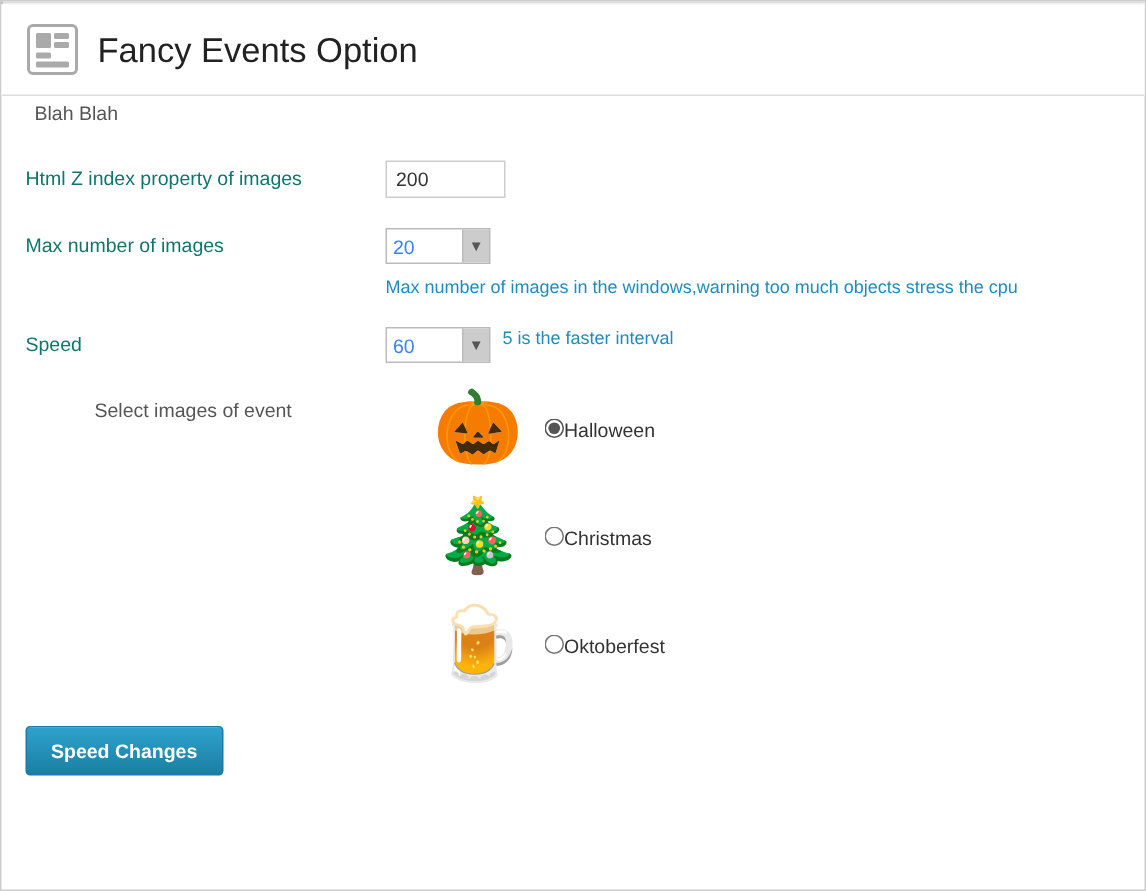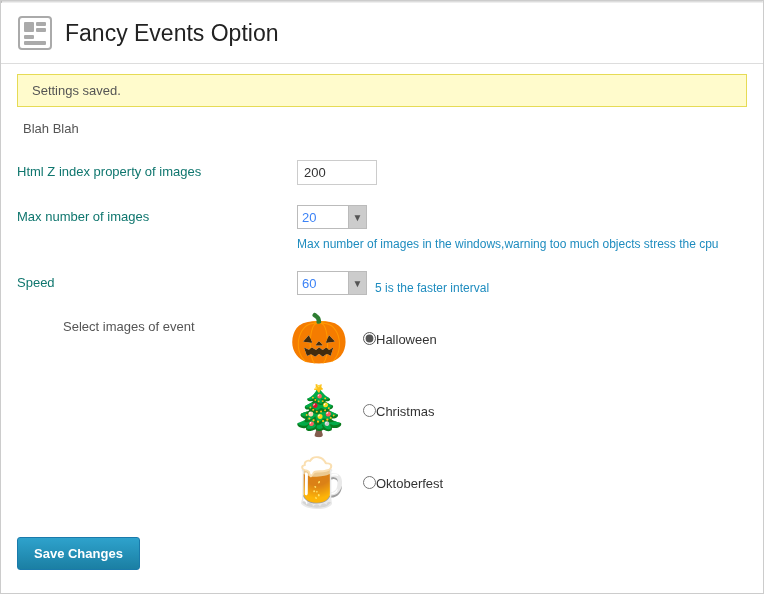--- a/index.html
+++ b/index.html
@@ -58,25 +58,24 @@
     }
     .settings-label {
       width: 240px;
       min-width: 240px;
       color: #0f766e;
       font-size: 13px;
       padding-top: 4px;
     }
     .settings-control {
       display: flex;
-      align-items: flex-end;
+      align-items: flex-start;
       flex: 1;
       flex-wrap: wrap;
       gap: 8px;
-      margin-left: 40px;
     }
     .text-input {
       border: 1px solid #ccc;
       padding: 4px 6px;
       font-size: 13px;
       width: 80px;
       outline: none;
       color: #333;
     }
     .select-wrapper {
@@ -181,23 +180,20 @@
         <rect x="7" y="7" width="10" height="10" rx="1" fill="#aaa"></rect>
         <rect x="19" y="7" width="10" height="4" rx="1" fill="#aaa"></rect>
         <rect x="19" y="13" width="10" height="4" rx="1" fill="#aaa"></rect>
         <rect x="7" y="20" width="10" height="4" rx="1" fill="#aaa"></rect>
         <rect x="7" y="26" width="22" height="4" rx="1" fill="#aaa"></rect>
       </svg>
     </div>
     <h1 class="page-title">Fancy Events Option</h1>
   </div>
 
-  <div class="notice-saved">
-    <span>Settings saved.</span>
-  </div>
 
   <div class="blah-blah">Blah Blah</div>
 
   <div class="settings-table">
 
     <div class="settings-row">
       <div class="settings-label">Html Z index property of images</div>
       <div class="settings-control">
         <input type="text" class="text-input" value="200" style="">
       </div>
@@ -267,14 +263,14 @@
         <div class="event-option">
           <span class="event-emoji">🍺</span>
           <label class="radio-label">
             <input type="radio" name="event_select" style="">
             <span>Oktoberfest</span>
           </label>
         </div>
       </div>
   </div>
 
-  <button class="save-btn">Save Changes</button>
+  <button class="save-btn">Speed Changes</button>
 </div>
 
 </body></html>

